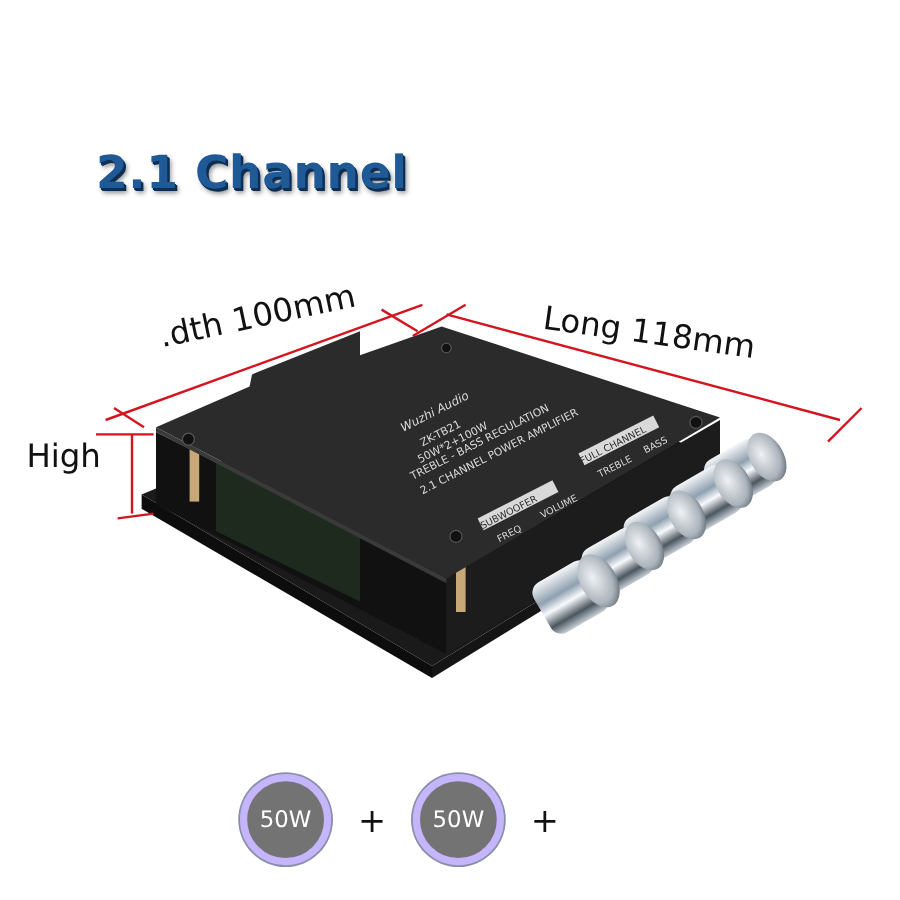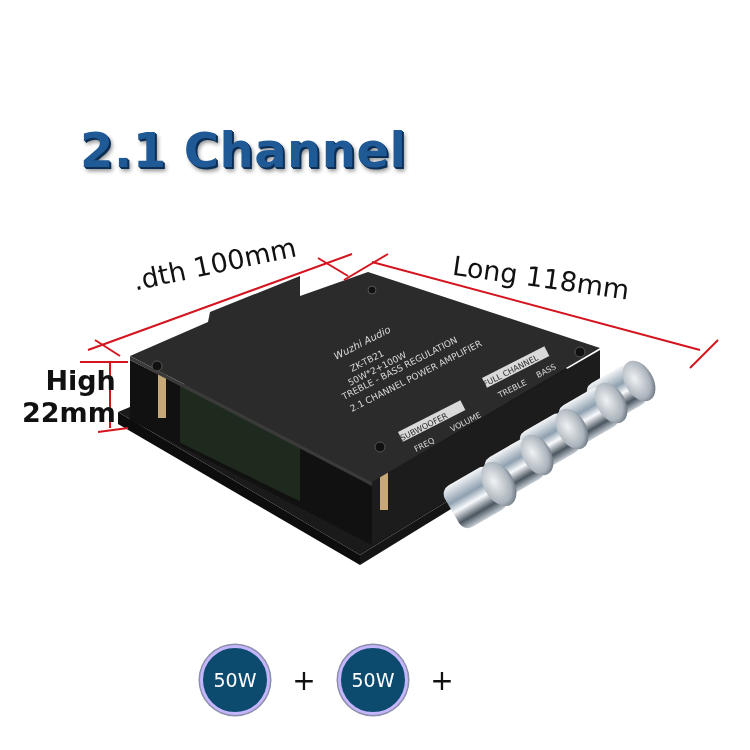--- a/index.html
+++ b/index.html
@@ -1,25 +1,25 @@
 <!DOCTYPE html>
 <html><head>
 <meta charset="utf-8">
 <style>
   html,body{margin:0;padding:0;background:#fff;}
   .page{position:relative;width:750px;height:750px;background:#fff;overflow:hidden;font-family:"Liberation Sans",sans-serif;}
-  .title{position:absolute;left:80px;top:122px;font-family:"DejaVu Sans",sans-serif;font-weight:bold;font-size:48px;color:#1f5a96;
+  .title{position:absolute;left:80px;top:122px;font-family:"DejaVu Sans",sans-serif;font-weight:bold;font-size:38px;color:#1f5a96;
     text-shadow:1px 1px 0 #0d2f55,2px 2px 0 #0d2f55,3px 4px 4px rgba(0,0,0,0.45);letter-spacing:0.5px;}
   .dim{position:absolute;font-family:"DejaVu Sans",sans-serif;color:#111;white-space:nowrap;}
   .dim-width{left:130px;top:266px;font-size:27px;transform:rotate(-12deg);transform-origin:left top;}
   .dim-long{left:455px;top:250px;font-size:27px;transform:rotate(8deg);transform-origin:left top;}
-  .dim-high{left:22px;top:365px;font-size:27px;line-height:32px;text-align:right;font-weight:bold;}
+  .dim-high{left:22px;top:365px;font-size:27px;line-height:32px;text-align:right;}
   svg.art{position:absolute;left:0;top:0;}
   .badges{position:absolute;left:200px;top:645px;display:flex;align-items:center;}
-  .badge{width:64px;height:64px;border-radius:50%;background:#0c4a6e;border:3px solid #c4b5fd;box-shadow:0 0 0 1.5px #8a8fa8;
+  .badge{width:64px;height:64px;border-radius:50%;background:#737373;border:6px solid #c4b5fd;box-shadow:0 0 0 1.5px #8a8fa8;
     color:#fff;display:flex;align-items:center;justify-content:center;font-family:"DejaVu Sans",sans-serif;font-size:19px;}
   .plus{font-family:"DejaVu Sans",sans-serif;font-size:28px;color:#111;width:68px;text-align:center;}
 </style>
 </head>
 <body>
 
 <div class="page">
 
   <svg class="art" width="750" height="750" viewBox="0 0 750 750">
     <defs>
@@ -106,21 +106,20 @@
       <line x1="98" y1="432" x2="128" y2="428"></line>
     </g>
   </svg>
 
   <div class="title">2.1 Channel</div>
 
   <div class="dim dim-width">.dth 100mm</div>
   <div class="dim dim-long">Long 118mm</div>
   <div class="dim dim-high">
     <div>High</div>
-    <div>22mm</div>
   </div>
 
   <div class="badges">
     <div class="badge">50W</div>
     <div class="plus">+</div>
     <div class="badge">50W</div>
     <div class="plus">+</div>
   </div>
 </div>
 

